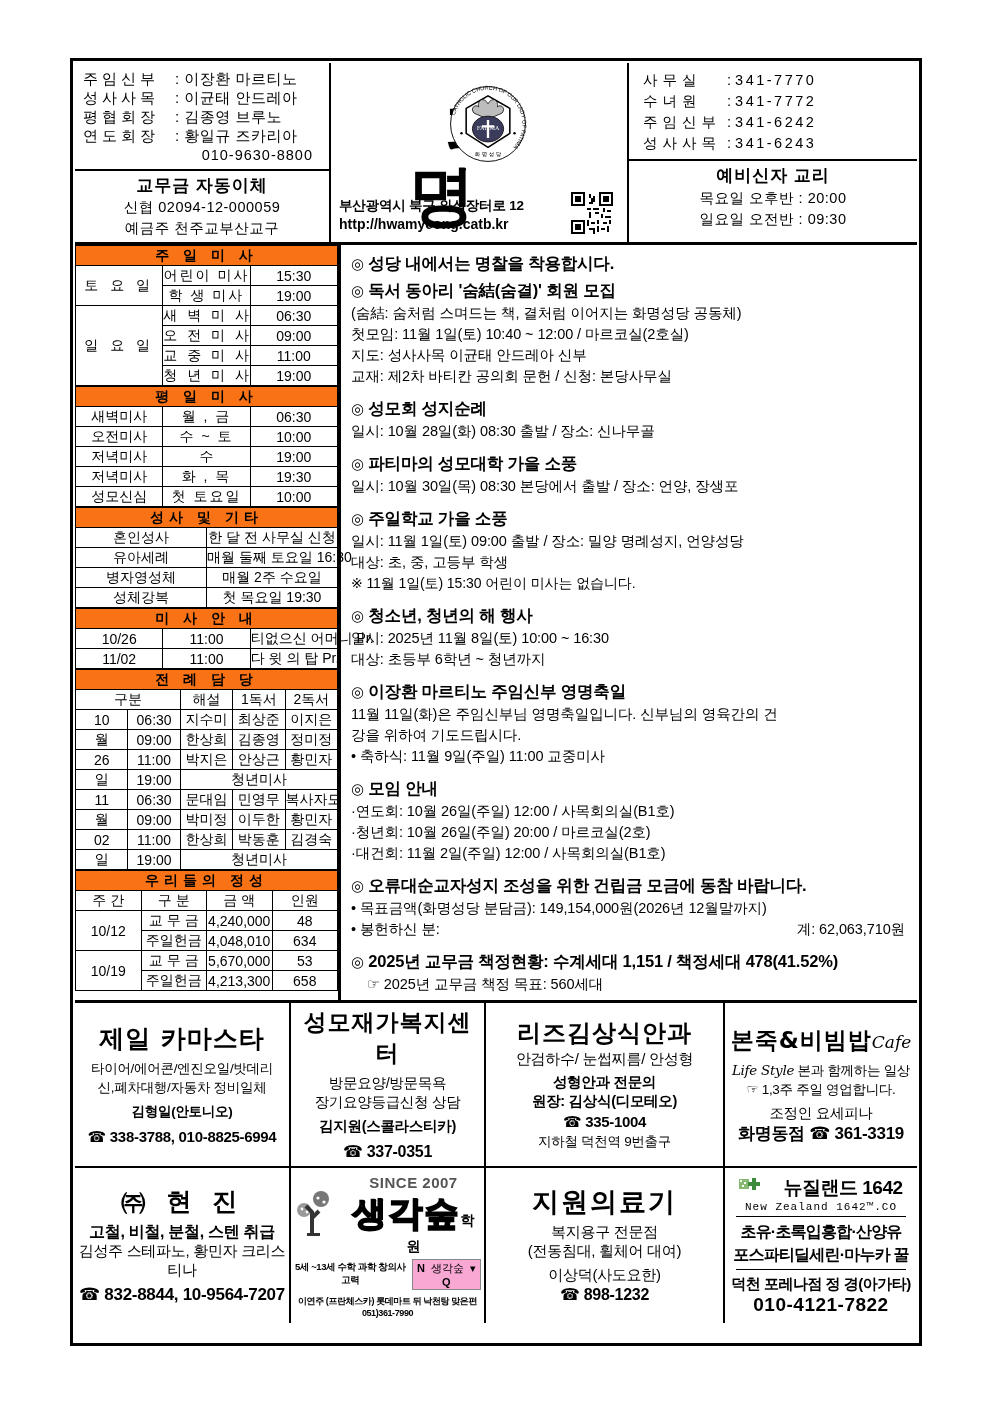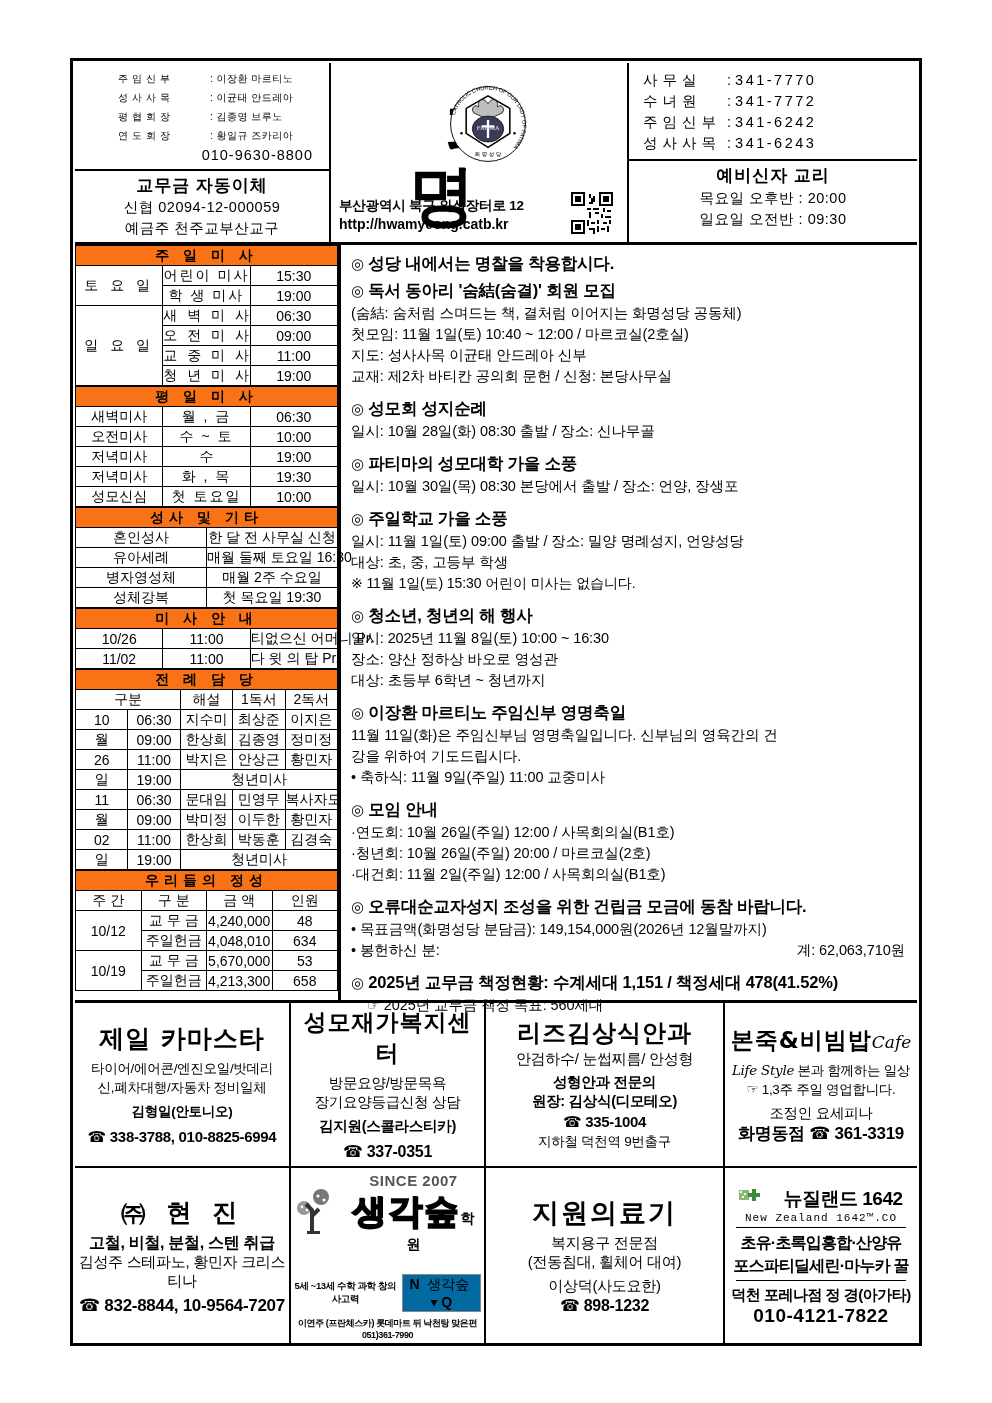--- a/index.html
+++ b/index.html
@@ -17,21 +17,21 @@
     width: 852px; height: 1288px;
     border: 3px solid #000;
     background: #fff;
   }
   .inner { position: relative; width: 100%; height: 100%; padding: 2px; }
 
   
   .header { display: flex; height: 182px; border-bottom: 3px solid #000; }
   .hdr-left { width: 256px; border-right: 2px solid #000; display:flex; flex-direction:column; }
   .hdr-staff { border-bottom: 2px solid #000; padding: 6px 8px 4px 8px; flex: 0 0 auto; }
-  .staff-line { font-size: 10px; letter-spacing: 0.5px; line-height: 19px; white-space: nowrap; margin-left: 35px;}
+  .staff-line { font-size: 15px; letter-spacing: 0.5px; line-height: 19px; white-space: nowrap;}
   .staff-label { display:inline-block; width: 92px; letter-spacing: 4px;}
   .staff-phone { text-align: right; font-size: 14.5px; letter-spacing: 1px; padding-right:8px; line-height: 20px;}
   .hdr-auto { flex:1; text-align:center; padding-top: 3px; }
   .hdr-auto .t1 { font-size: 17px; font-weight: bold; letter-spacing: 1px; line-height: 23px;}
   .hdr-auto .t2 { font-size: 14.5px; letter-spacing: 0.5px; line-height: 21px;}
 
   .hdr-mid { width: 298px; border-right: 2px solid #000; position: relative; }
   .bigtitle { position:absolute; top: 28px; left: 0; width: 100%; text-align:center;
      font-size: 66px; font-weight: 900; letter-spacing: 74px; text-indent: 74px;
      font-family: "DejaVu Sans", sans-serif; line-height:70px; }
@@ -95,21 +95,21 @@
   .nz-sub { font-size: 11px; font-family:"Liberation Mono", monospace; letter-spacing: 1px; }
   .nz-body { font-size: 16px; font-weight: bold; line-height: 23px; letter-spacing:-0.8px;}
   .nz-foot { font-size: 15px; font-weight:bold; letter-spacing:-0.5px; line-height:21px;}
   .nz-phone { font-size: 19px; font-weight: 900; letter-spacing: 0.5px; }
   .cafe { font-style: italic; font-size: 17px; font-family:"DejaVu Serif", serif;}
   .lifestyle { font-style: italic; font-family:"DejaVu Serif", serif; }
   .ss-since { font-size: 15px; font-weight: bold; letter-spacing: 0.5px; color:#555; }
   .ss-big { font-size: 34px; font-weight: 900; -webkit-text-stroke: 2px #000; color:#fff; letter-spacing: 2px;}
   .ss-tiny { font-size: 9.5px; font-weight:bold; letter-spacing:-0.4px; }
   .ss-tiny2 { font-size: 9px; font-weight:bold; letter-spacing:-0.4px; }
-  .searchbox { display:inline-block; border:1px solid #888; background:#0369a1; font-size:14px; padding:1px 3px; vertical-align:middle;}
+  .searchbox { display:inline-block; border:1px solid #888; background:#f9a8d4; font-size:11px; padding:1px 3px; vertical-align:middle;}
 </style>
 </head>
 <body>
 
 <div class="page">
 <div class="inner">
 
   <div class="header">
 
     <div class="hdr-left">
@@ -461,21 +461,20 @@
         <div class="nh"><span class="bullet">◎</span> <span>주일학교 가을 소풍</span></div>
         <div class="nb">일시: 11월 1일(토) 09:00 출발 / 장소: 밀양 명례성지, 언양성당</div>
         <div class="nb">대상: 초, 중, 고등부 학생</div>
         <div class="nb sm">※ 11월 1일(토) 15:30 어린이 미사는 없습니다.</div>
       </div>
       <div class="gap"></div>
 
       <div class="note">
         <div class="nh"><span class="bullet">◎</span> <span>청소년, 청년의 해 행사</span></div>
         <div class="nb">일시: 2025년 11월 8일(토) 10:00 ~ 16:30</div>
-        <div class="nb">장소: 양산 정하상 바오로 영성관</div>
         <div class="nb">대상: 초등부 6학년 ~ 청년까지</div>
       </div>
       <div class="gap"></div>
 
       <div class="note">
         <div class="nh"><span class="bullet">◎</span> <span>이장환 마르티노 주임신부 영명축일</span></div>
         <div class="nb">11월 11일(화)은 주임신부님 영명축일입니다. 신부님의 영육간의 건</div>
         <div class="nb">강을 위하여 기도드립시다.</div>
         <div class="nb">• 축하식: 11월 9일(주일) 11:00 교중미사</div>
       </div>
@@ -580,21 +579,21 @@
                   <circle cx="13" cy="22" r="1.4" fill="#fff"></circle>
               <path d="M18,46 L18,22 L12,16 M18,28 L25,21 M18,46 L22,46" stroke="#333" stroke-width="4" fill="none"></path>
               <rect x="13" y="43" width="13" height="3" fill="#333"></rect>
             </svg>
           </span>
           <span>
             <div class="ss-since">SINCE 2007</div>
             <div><span class="ss-big">생각숲</span><span style="font-size:14px;font-weight:bold;">학원</span></div>
           </span>
         </div>
-        <div style="display:flex;align-items:center;justify-content:center;gap:5px;margin-top:20px;">
+        <div style="display:flex;align-items:center;justify-content:center;gap:5px;margin-top:3px;">
           <span class="ss-tiny">5세 ~13세 수학 과학 창의사고력</span>
           <span class="searchbox"><b>N</b> &nbsp;<span>생각숲</span>&nbsp; ▾ <b>Q</b></span>
         </div>
         <div class="ss-tiny2" style="margin-top:5px">이연주 (프란체스카) 롯데마트 뒤 낙천탕 맞은편 051)361-7990</div>
       </div>
 
       <div class="ad ad-c">
         <div class="ad-title" style="font-size:27px;letter-spacing:2px">지원의료기</div>
         <div class="ad-sp"></div>
         <div class="ad-l" style="font-size:15px">복지용구 전문점</div>

